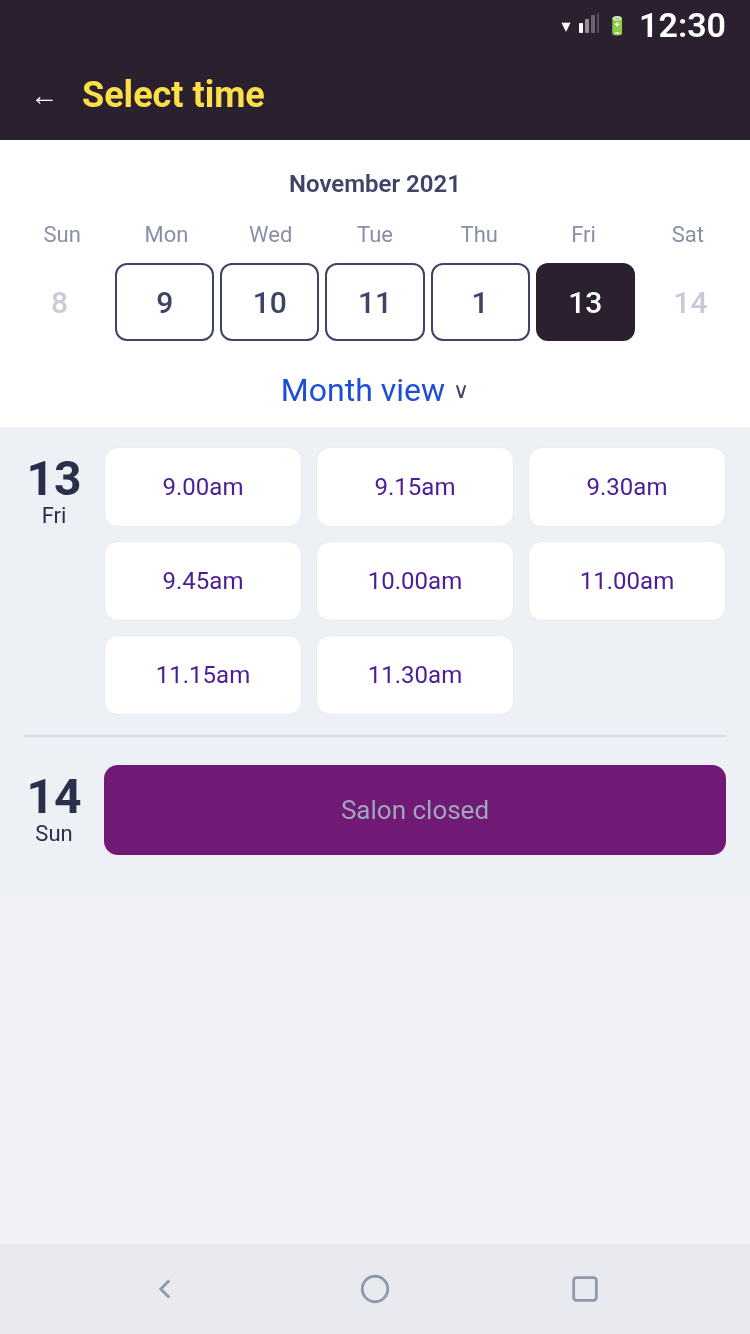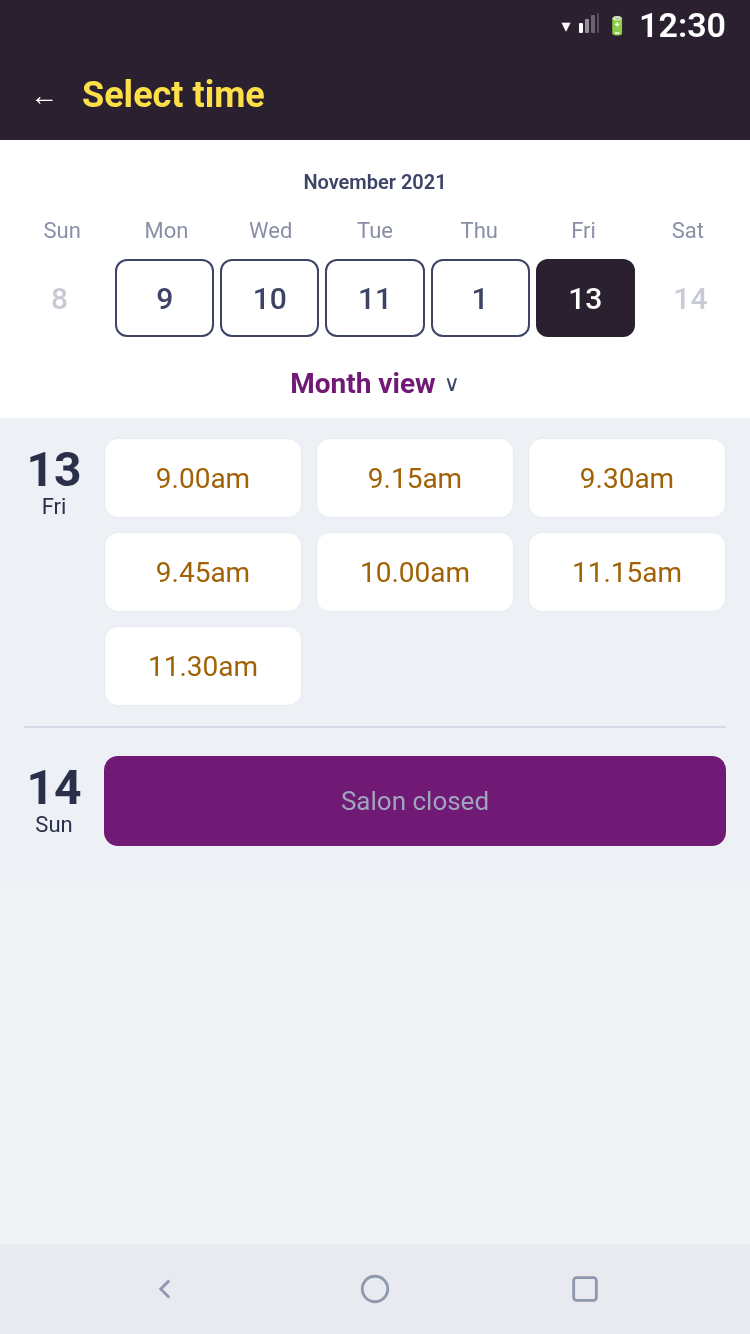--- a/index.html
+++ b/index.html
@@ -60,21 +60,21 @@
     }
 
     
     .calendar-section {
       background: white;
       padding: 20px 0 0 0;
     }
     .month-title {
       text-align: center;
       color: #3d4466;
-      font-size: 20px;
+      font-size: 24px;
       font-weight: 600;
       padding: 10px 0 16px 0;
     }
     .day-headers {
       display: grid;
       grid-template-columns: repeat(7, 1fr);
       padding: 0 10px;
     }
     .day-header {
       text-align: center;
@@ -116,23 +116,22 @@
     
     .month-view-row {
       display: flex;
       align-items: center;
       justify-content: center;
       padding: 14px 0 18px 0;
       gap: 8px;
       cursor: pointer;
     }
     .month-view-text {
-      color: #701a75;
-      font-size: 28px;
-      font-weight: bold;
+      color: #1d4ed8;
+      font-size: 32px;
     }
     .chevron-down {
       color: #3d4466;
       font-size: 22px;
     }
 
     
     .timeslot-section {
       background: #edf0f5;
       padding: 20px 24px;
@@ -168,22 +167,22 @@
       grid-template-columns: repeat(3, 1fr);
       gap: 14px;
     }
     .time-slot {
       background: white;
       border-radius: 14px;
       display: flex;
       align-items: center;
       justify-content: center;
       height: 80px;
-      font-size: 28px;
-      color: #a16207;
+      font-size: 24px;
+      color: #4c1d95;
       cursor: pointer;
       border: 1.5px solid #e8ebf2;
     }
 
     .divider {
       height: 2px;
       background: #d6dae6;
       margin: 10px 0 28px 0;
     }
 
@@ -305,20 +304,21 @@
       <div class="day-label">
         <span class="day-number">13</span>
         <span class="day-name">Fri</span>
       </div>
       <div class="time-slots-grid">
         <div class="time-slot">9.00am</div>
         <div class="time-slot">9.15am</div>
         <div class="time-slot">9.30am</div>
         <div class="time-slot">9.45am</div>
         <div class="time-slot">10.00am</div>
+        <div class="time-slot">11.00am</div>
         <div class="time-slot">11.15am</div>
         <div class="time-slot">11.30am</div>
       </div>
     </div>
 
     <div class="divider"></div>
 
     <div class="salon-closed-block">
       <div class="day-label">
         <span class="day-number">14</span>

